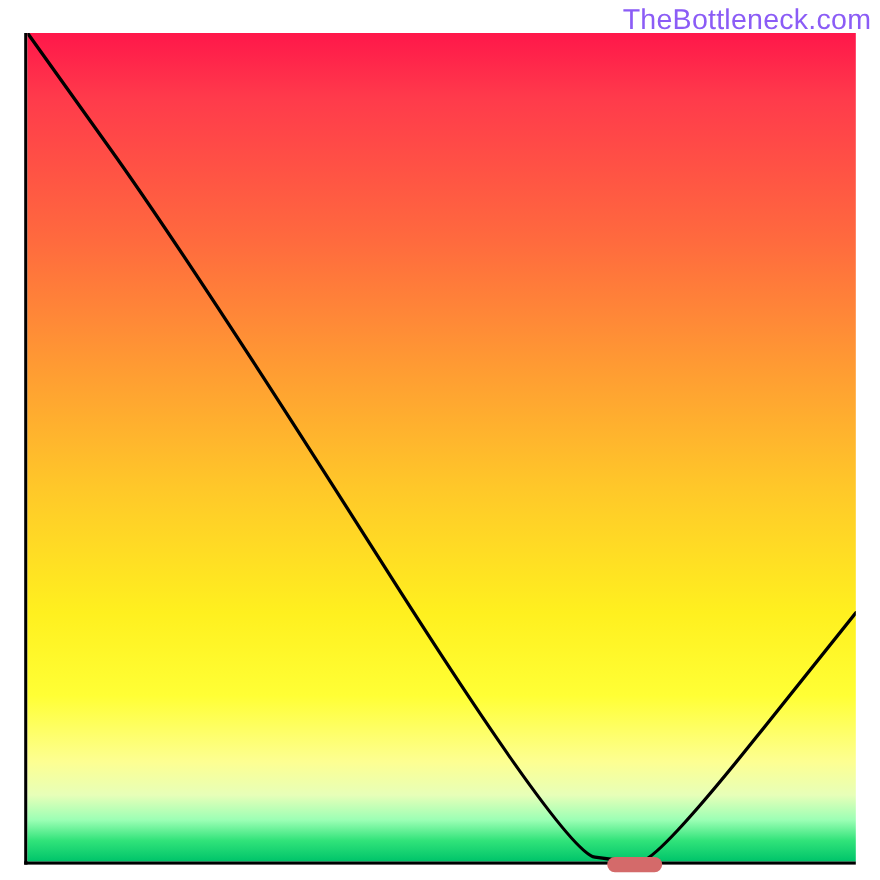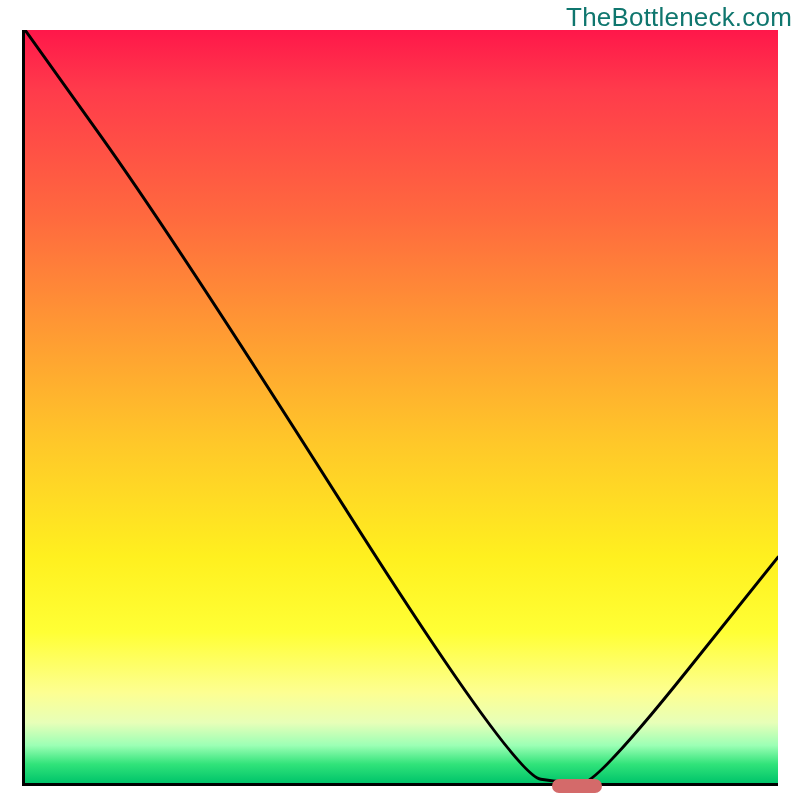--- a/index.html
+++ b/index.html
@@ -9,21 +9,21 @@
     width: 800px;
     height: 800px;
   }
   .watermark {
     position: absolute;
     top: 2px;
     right: 8px;
     font-family: Arial, Helvetica, sans-serif;
     font-size: 26px;
     font-weight: 500;
-    color: #0f766e;
+    color: #8b5cf6;
     z-index: 10;
     letter-spacing: 0.2px;
   }
   .plot-area {
     position: absolute;
     left: 22px;
     top: 30px;
     width: 756px;
     height: 756px;
     border-left: 3px solid #000;

